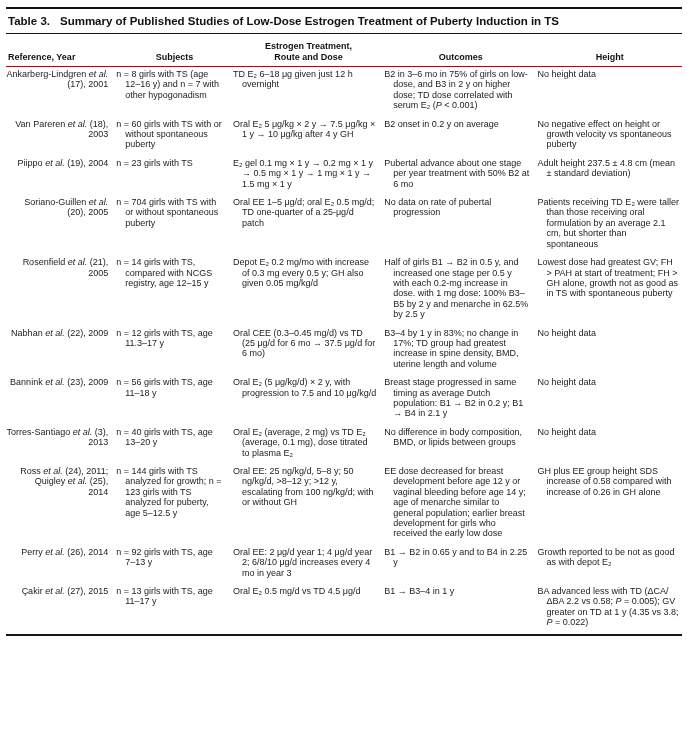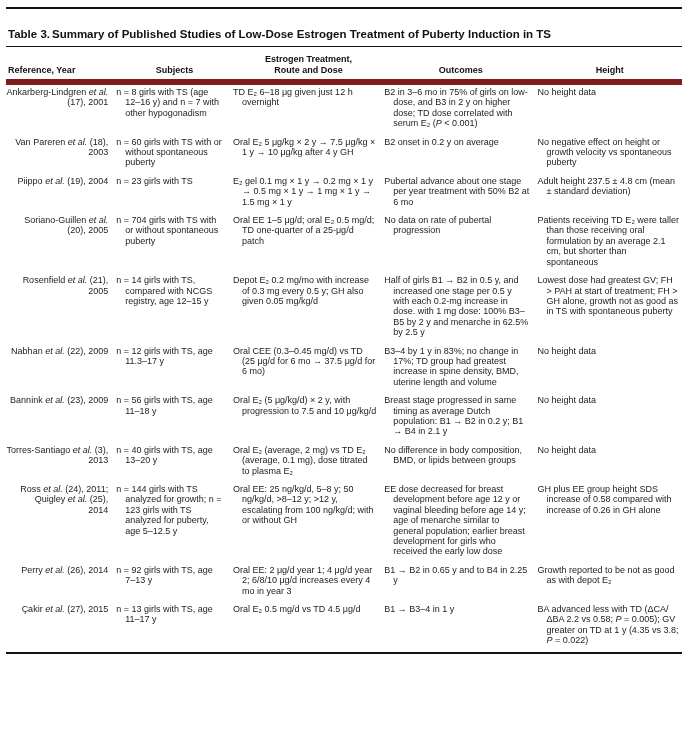--- a/index.html
+++ b/index.html
@@ -7,33 +7,33 @@
   body {
     width: 687px; height: 732px; overflow: hidden;
     font-family: "Liberation Sans", sans-serif;
     color: #1c1c1c;
     -webkit-font-smoothing: antialiased;
   }
   .page { padding: 7px 5px 0 6px; }
 
   .title-row {
     border-top: 2.5px solid #141414;
-    padding: 19px 2px 6px 2px;
-    display: flex; align-items: center; gap: 2px;
+    padding: 6px 2px 6px 2px;
+    display: flex; align-items: center; gap: 10px;
     font-weight: bold; font-size: 11.5px; color: #111;
   }
 
   table.studies {
     width: 100%;
     border-collapse: collapse;
     border-bottom: 2px solid #141414;
   }
   thead th {
     border-top: 1.5px solid #141414;
-    border-bottom: 6px solid #7f1d1d;
+    border-bottom: 1px solid #7f1d1d;
     font-size: 9px; font-weight: bold; line-height: 10.5px;
     vertical-align: bottom; text-align: center;
     padding: 7px 2px 4px 2px; color: #111;
   }
   thead th.col0 { text-align: left; padding-left: 2px; }
   thead th .hdr-wrap { display: inline-block; max-width: 102px; }
 
   tbody td {
     vertical-align: top;
     font-size: 9px; line-height: 10.4px;

